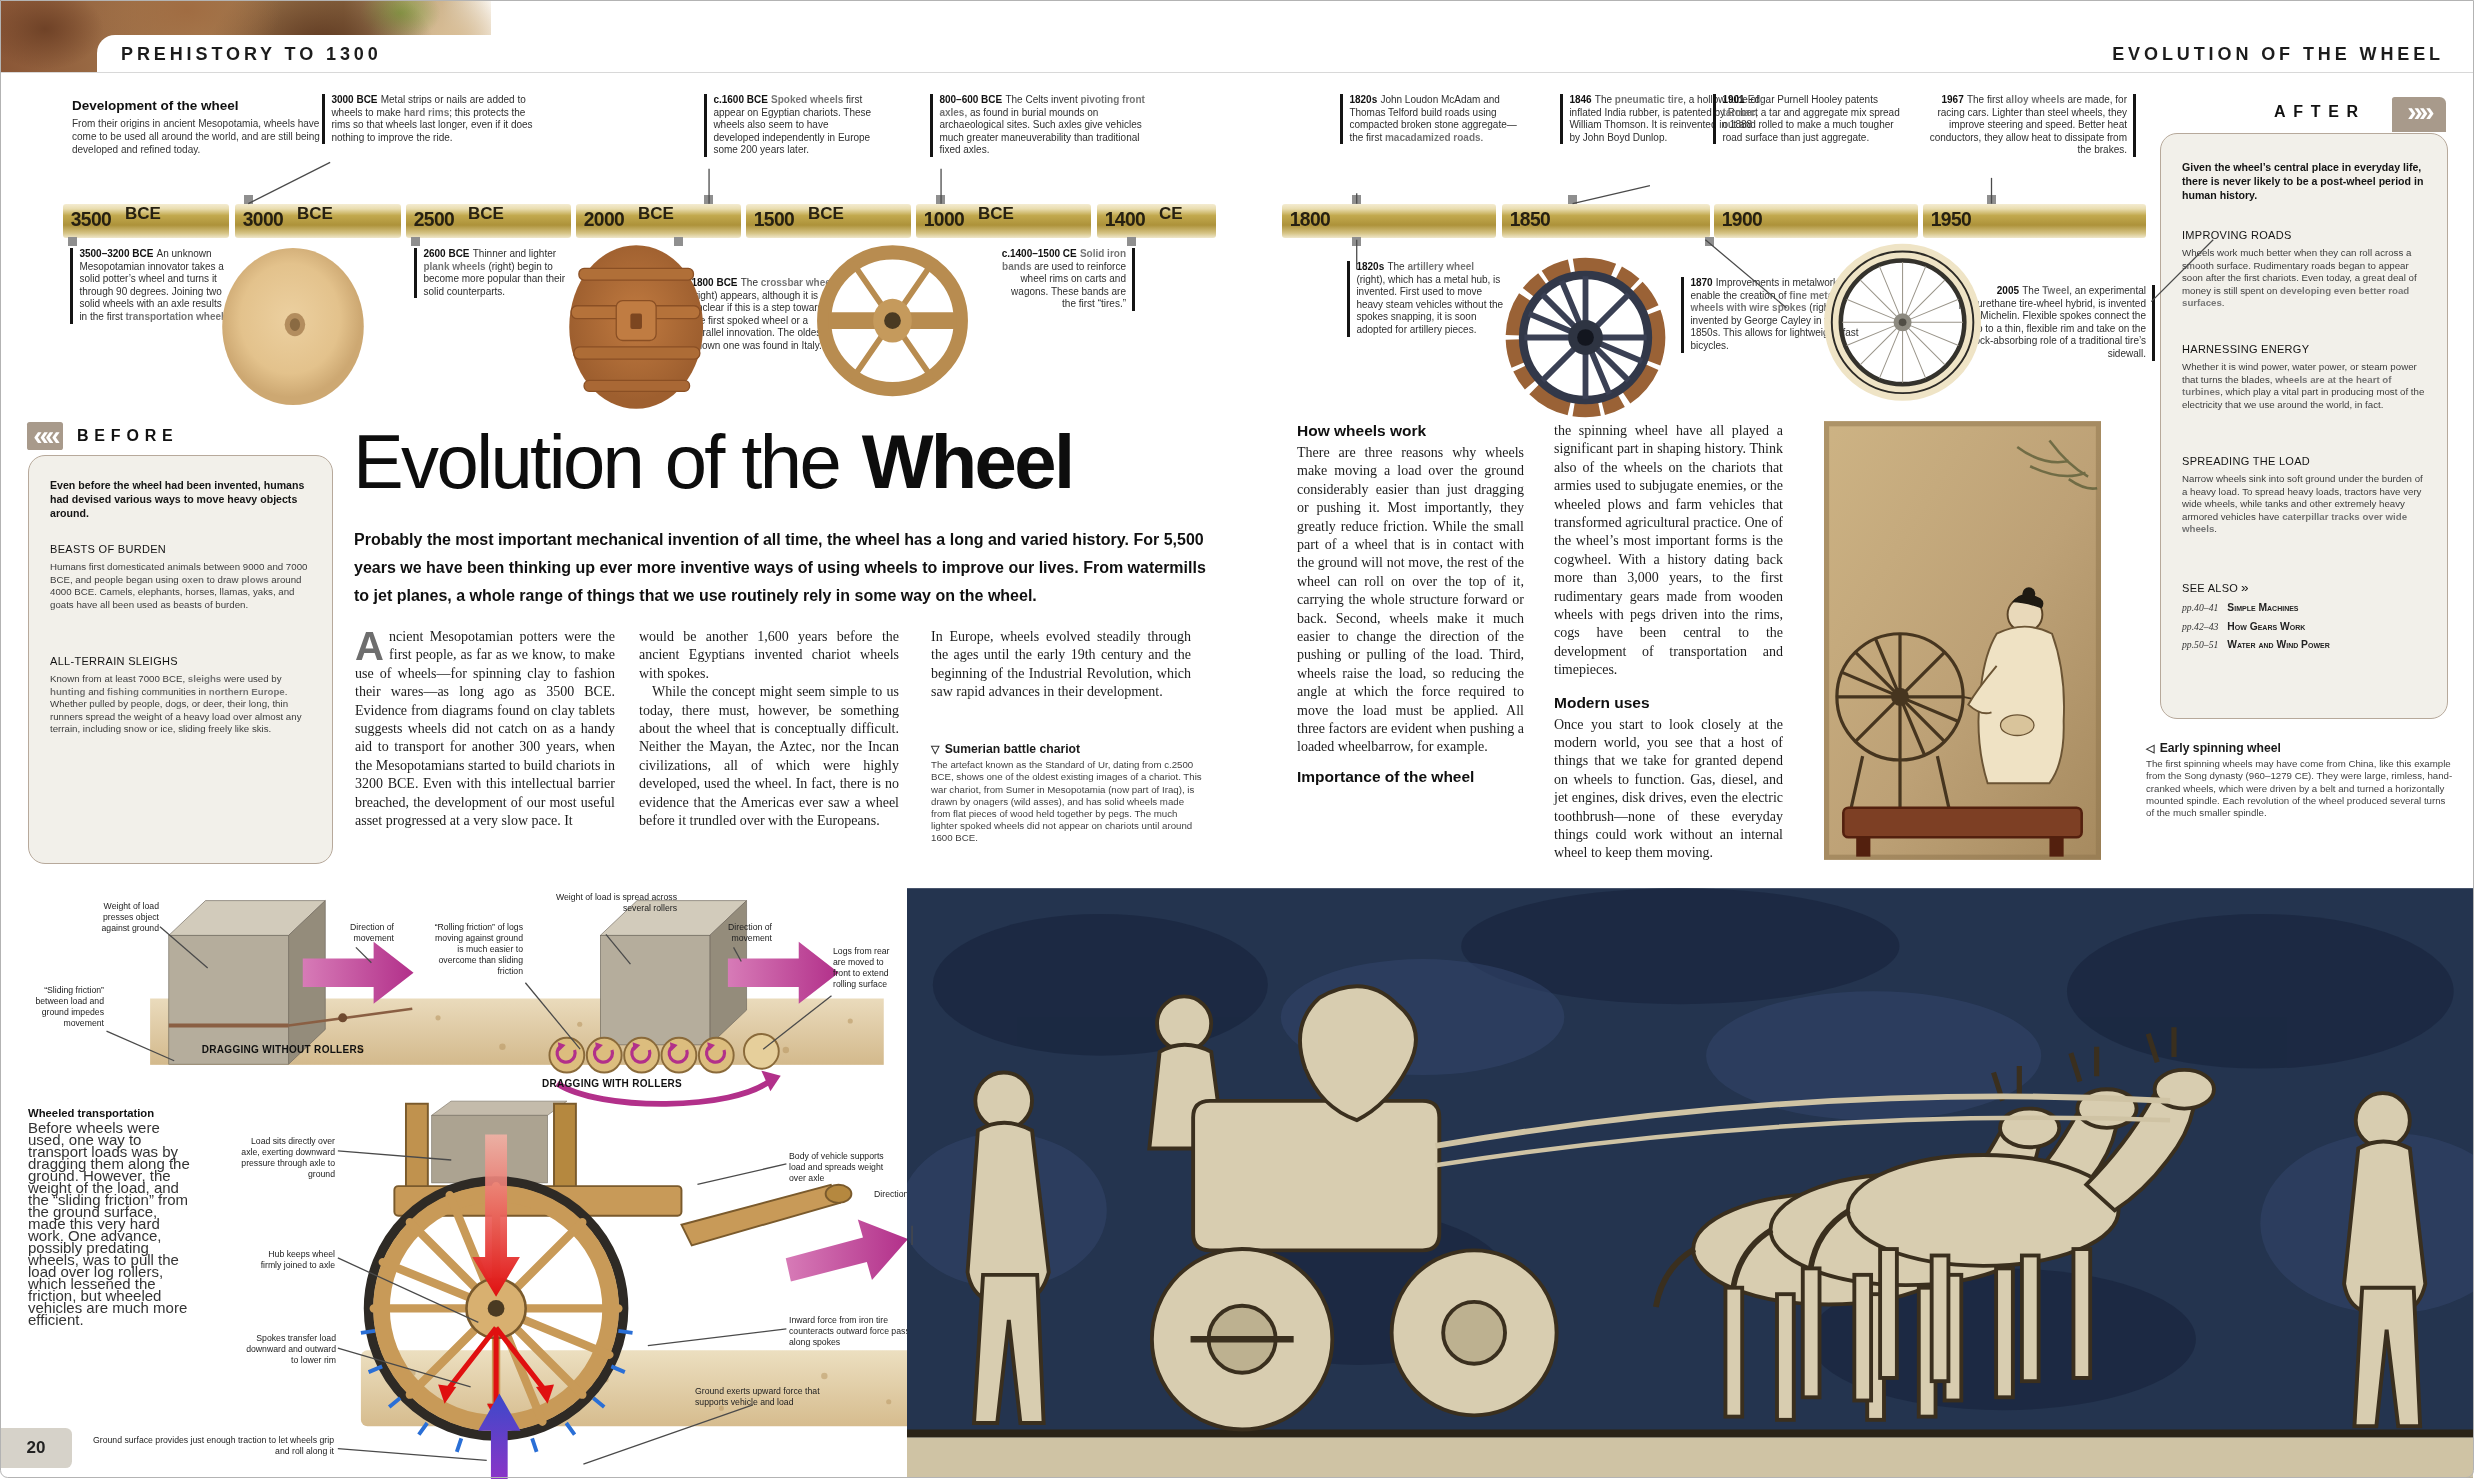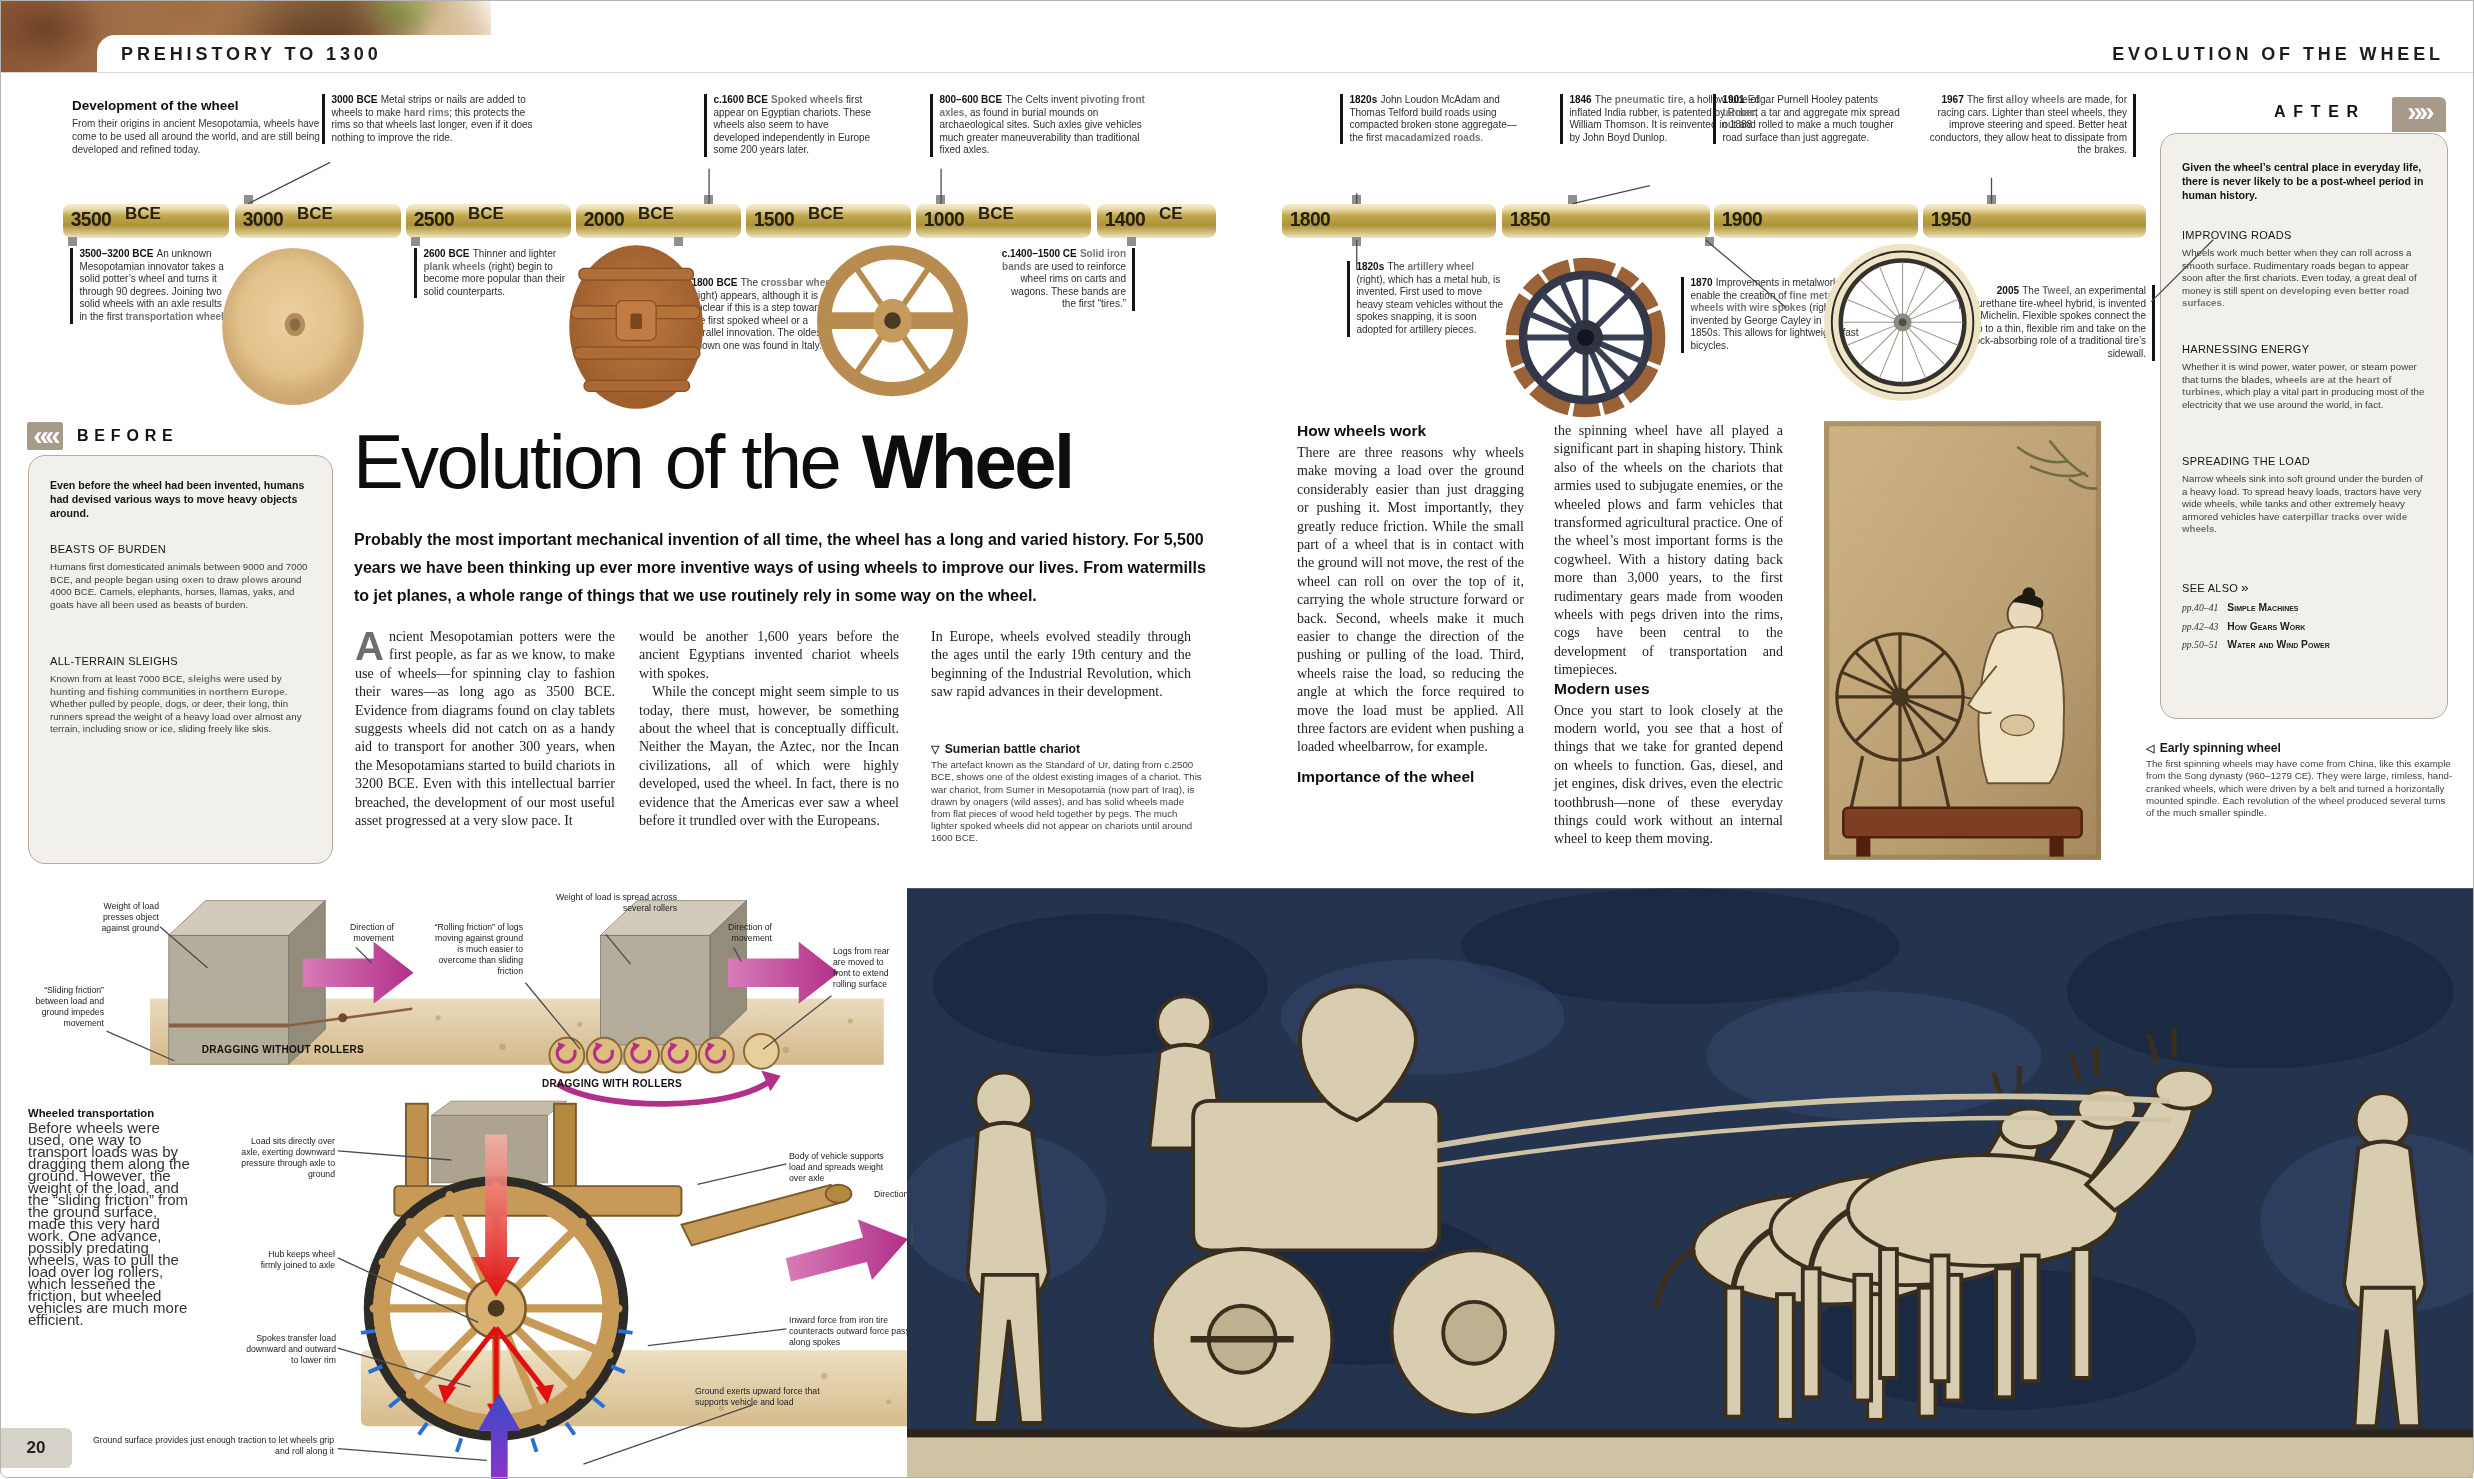--- a/index.html
+++ b/index.html
@@ -17,21 +17,21 @@
       radial-gradient(58px 39px at 400px 13px,#8aa04a 0%,rgba(0,0,0,0) 70%),
       radial-gradient(110px 71px at 451px 39px,#d8bd95 0%,rgba(0,0,0,0) 75%),
       linear-gradient(90deg,#8a5636 0%,#a97e52 40%,#8e6a44 70%,#cbb28c 90%,#ffffff 100%);}
   .headerband{left:97px;top:35px;width:2378px;height:37px;background:#fff;border-radius:18px 0 0 0}
   .hairline{left:0;top:72px;width:2475px;height:0.6px;background:#d8d8d8}
   .htitle{font-weight:700;font-size:18px;letter-spacing:3.9px;color:#1c1c1c;top:44px}
 
   
   .introT{font-weight:700;font-size:13.5px;color:#111;line-height:17px}
   .introB{font-size:10px;line-height:13px;color:#333;margin-top:2.6px}
-  .era{top:204px;height:34px;border-radius:8px;
+  .era{top:204px;height:34px;border-radius:3px;
     background:linear-gradient(180deg,#f4ecd2 0%,#e9ddb0 14%,#c2a94e 34%,#ad923a 62%,#d6c486 86%,#efe7cb 100%);}
   .era .en{position:absolute;left:7.7px;top:5.2px;font-weight:700;font-size:19.3px;color:#262011;letter-spacing:-0.6px}
   .era .eu{position:absolute;top:0;font-weight:700;font-size:17px;color:#262011}
   .note{font-size:10px;line-height:12.6px;color:#2e2e2e;border-left:3.2px solid #141414;padding-left:6.4px}
   .note .ndate{font-weight:700;color:#111;padding-right:3.2px}
   .note.r{border-left:none;border-right:3.2px solid #141414;padding-left:0;padding-right:6.4px;text-align:right}
   .kw{font-weight:700;color:#757575}
   .mk{width:9px;height:9px;background:#8f8f8f;position:absolute}
 
   
@@ -242,21 +242,21 @@
   <div class="capbody">The artefact known as the Standard of Ur, dating from c.2500 BCE, shows one of the oldest existing images of a chariot. This war chariot, from Sumer in Mesopotamia (now part of Iraq), is drawn by onagers (wild asses), and has solid wheels made from flat pieces of wood held together by pegs. The much lighter spoked wheels did not appear on chariots until around 1600 BCE.</div>
 </div>
 
 <div class="abs" style="left:1297px;top:422px;width:227px">
   <div class="colhead">How wheels work</div>
   <div class="serifcol" style="position:static">There are three reasons why wheels make moving a load over the ground considerably easier than just dragging or pushing it. Most importantly, they greatly reduce friction. While the small part of a wheel that is in contact with the ground will not move, the rest of the wheel can roll on over the top of it, carrying the whole structure forward or back. Second, wheels make it much easier to change the direction of the pushing or pulling of the load. Third, wheels raise the load, so reducing the angle at which the force required to move the load must be applied. All three factors are evident when pushing a loaded wheelbarrow, for example.</div>
   <div class="colhead" style="margin-top:11.6px">Importance of the wheel</div>
 </div>
 <div class="abs" style="left:1554px;top:422px;width:229px">
   <div class="serifcol" style="position:static">the spinning wheel have all played a significant part in shaping history. Think also of the wheels on the chariots that armies used to subjugate enemies, or the wheeled plows and farm vehicles that transformed agricultural practice. One of the wheel’s most important forms is the cogwheel. With a history dating back more than 3,000 years, to the first rudimentary gears made from wooden wheels with pegs driven into the rims, cogs have been central to the development of transportation and timepieces.</div>
-  <div class="colhead" style="margin-top:0">Modern uses</div>
+  <div class="colhead" style="margin-top:14px">Modern uses</div>
   <div class="serifcol" style="position:static">Once you start to look closely at the modern world, you see that a host of things that we take for granted depend on wheels to function. Gas, diesel, and jet engines, disk drives, even the electric toothbrush—none of these everyday things could work without an internal wheel to keep them moving.</div>
 </div>
 
 <svg class="abs" style="left:1824px;top:421px" width="277" height="439" viewBox="0 0 430 681">
   <defs>
     <linearGradient id="silk" x1="0" y1="0" x2="1" y2="1">
       <stop offset="0%" stop-color="#cdb384"></stop>
         <stop offset="55%" stop-color="#bda176"></stop>
         <stop offset="100%" stop-color="#a68a5f"></stop>
     </linearGradient>

